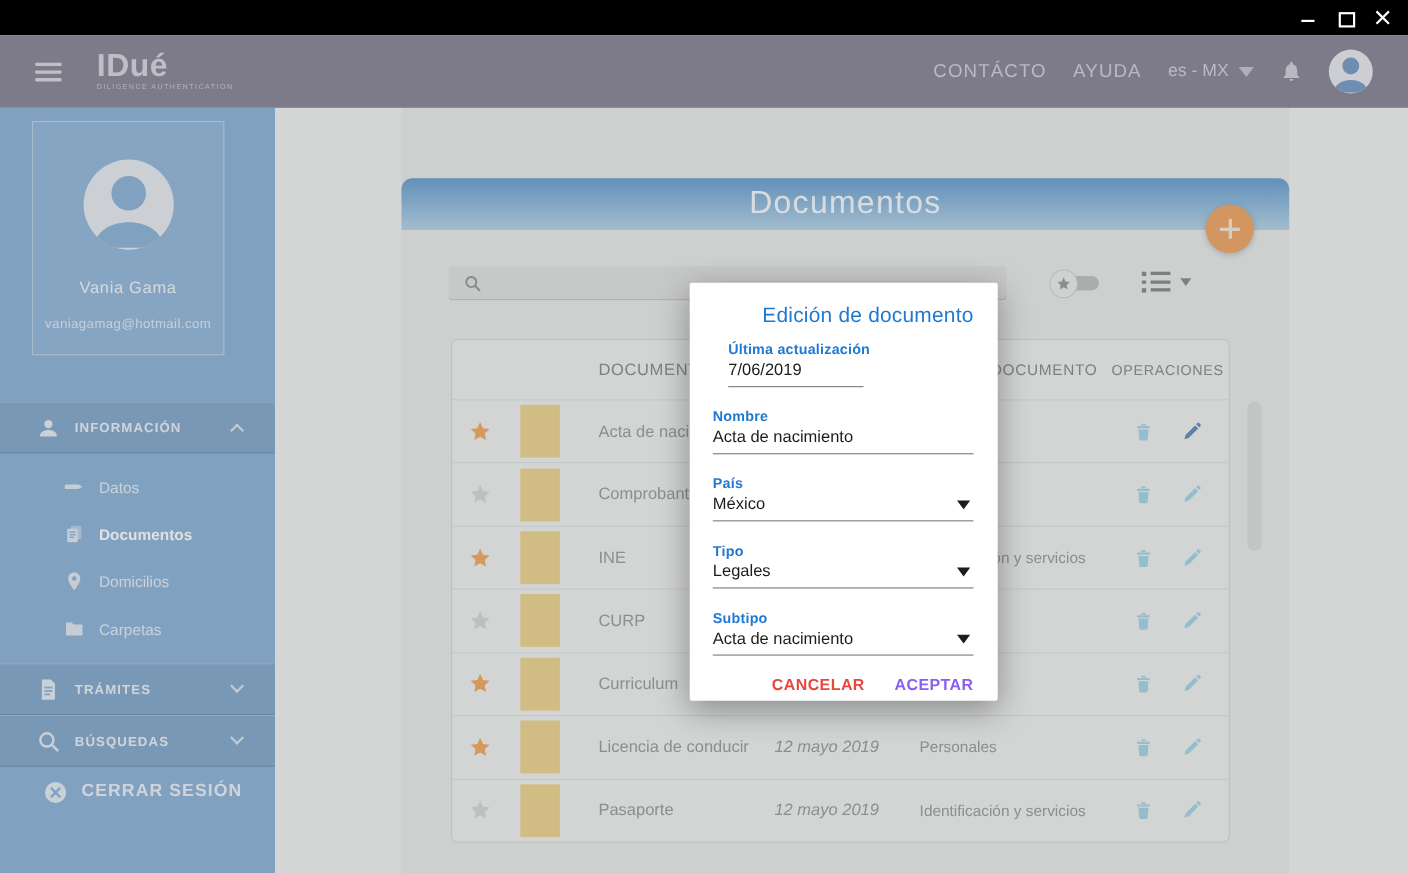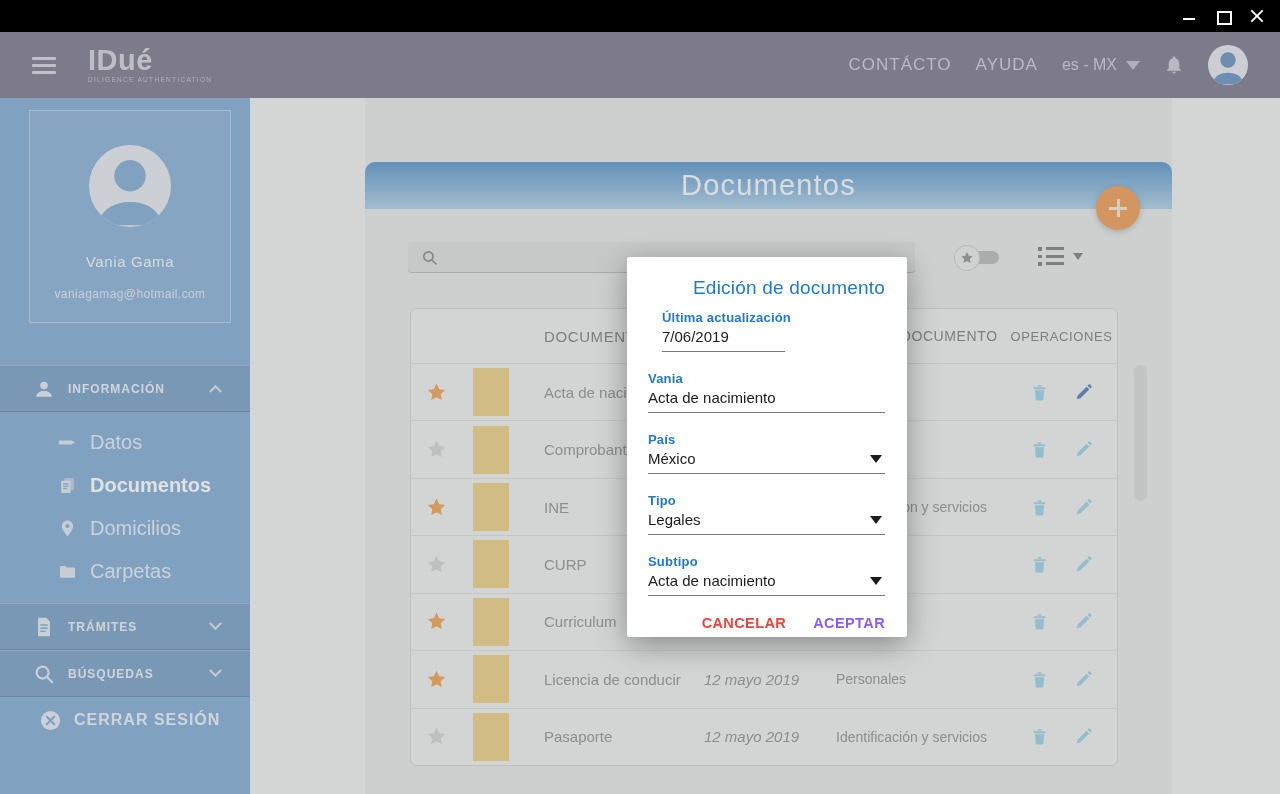--- a/index.html
+++ b/index.html
@@ -26,37 +26,37 @@
   .appnav { margin-left:auto; display:flex; align-items:center; gap:24px; padding-right:32px; }
   .appnav .navlink { color:#d4d2dd; font-size:17px; letter-spacing:1px; cursor:pointer; }
   .lang { display:flex; align-items:center; gap:9px; color:#d4d2dd; font-size:16px; cursor:pointer; }
   .caret-down { width:0; height:0; border-left:7px solid transparent; border-right:7px solid transparent; border-top:9px solid #c7c5d2; }
   .bell { width:20px; height:22px; color:#d4d2dd; cursor:pointer; }
   .avatar { width:40px; height:40px; border-radius:50%; background:#e9eaef; overflow:hidden; cursor:pointer; }
   .avatar svg { width:100%; height:100%; color:#7c9fc8; }
 
   
   .sidebar { position:absolute; top:98px; left:0; bottom:0; width:250px; background:#92b6da; color:#edf1f7; z-index:10; }
-  .profile-card { position:absolute; left:29px; top:12px; width:202px; height:213px; background:rgba(255,255,255,.07);
+  .profile-card { position:absolute; left:29px; top:12px; width:175px; height:213px; background:rgba(255,255,255,.07);
                   border:1px solid rgba(255,255,255,.38); display:flex; flex-direction:column; align-items:center; }
   .profile-avatar { margin-top:34px; width:82px; height:82px; border-radius:50%; background:#e9ecf1; overflow:hidden; }
   .profile-avatar svg { width:100%; height:100%; color:#92b6da; }
   .profile-name { margin-top:26px; font-size:15px; letter-spacing:.6px; color:#f3f6fa; }
   .profile-email { margin-top:17px; font-size:12px; letter-spacing:.4px; color:rgba(240,244,250,.82); }
 
   .nav { position:absolute; top:267px; left:0; right:0; }
   .nav-section { height:47px; display:flex; align-items:center; padding-left:33px; background:rgba(0,0,0,.055);
                  border-top:1px solid rgba(255,255,255,.22); border-bottom:1px solid rgba(80,102,128,.30);
                  font-weight:700; font-size:12px; letter-spacing:1px; cursor:pointer; }
   .nav-section .s-icon { width:22px; height:22px; margin-right:13px; color:#e6ecf4; flex:none; }
   .chev { width:9px; height:9px; border-right:2.4px solid #dfe5ec; border-bottom:2.4px solid #dfe5ec; margin-left:auto; margin-right:30px; }
   .chev.up { transform:rotate(-135deg) translate(-2px,-2px); }
   .chev.down { transform:rotate(45deg) translate(-2px,-2px); }
   .sub-list { padding:9px 0 10px 58px; }
-  .sub-item { height:43px; display:flex; align-items:center; gap:13px; font-size:20px; color:rgba(238,243,249,.92); cursor:pointer; }
+  .sub-item { height:43px; display:flex; align-items:center; gap:13px; font-size:14px; color:rgba(238,243,249,.92); cursor:pointer; }
   .sub-item .s-icon { width:19px; height:19px; color:#e3e9f1; flex:none; }
   .sub-item.active { font-weight:700; color:#ffffff; }
   .logout-row { height:46px; display:flex; align-items:center; padding-left:39px; font-weight:700; font-size:16px; letter-spacing:1px; cursor:pointer; }
   .logout-row .s-icon { width:23px; height:23px; margin-right:12px; color:#e6ecf4; }
 
   
   .main { position:absolute; top:98px; left:250px; right:0; bottom:0; background:#f2f2f2; }
   .panel { position:absolute; left:115px; top:0; width:807px; bottom:0; background:#ebebeb; }
   .panel-header { position:absolute; left:115px; top:64px; width:807px; height:47px; border-radius:10px 10px 0 0;
                   background:linear-gradient(180deg,#6fa3d2 0%,#b9d6ea 100%); display:flex; align-items:center; justify-content:center; }
@@ -501,21 +501,21 @@
 <div class="backdrop"></div>
 <div class="modal">
   <div class="modal-title">Edición de documento</div>
 
   <div class="field first">
     <span class="flabel">Última actualización</span>
     <div class="fvalue">7/06/2019</div>
   </div>
 
   <div class="field">
-    <span class="flabel">Vania</span>
+    <span class="flabel">Nombre</span>
     <div class="fvalue">Acta de nacimiento</div>
   </div>
 
   <div class="field">
     <span class="flabel">País</span>
     <div class="fvalue select">México</div>
   </div>
 
   <div class="field">
     <span class="flabel">Tipo</span>

